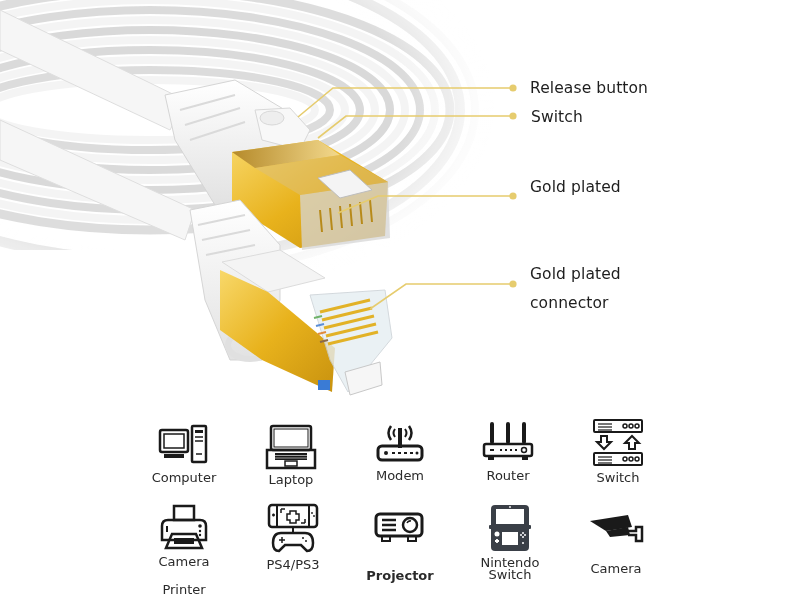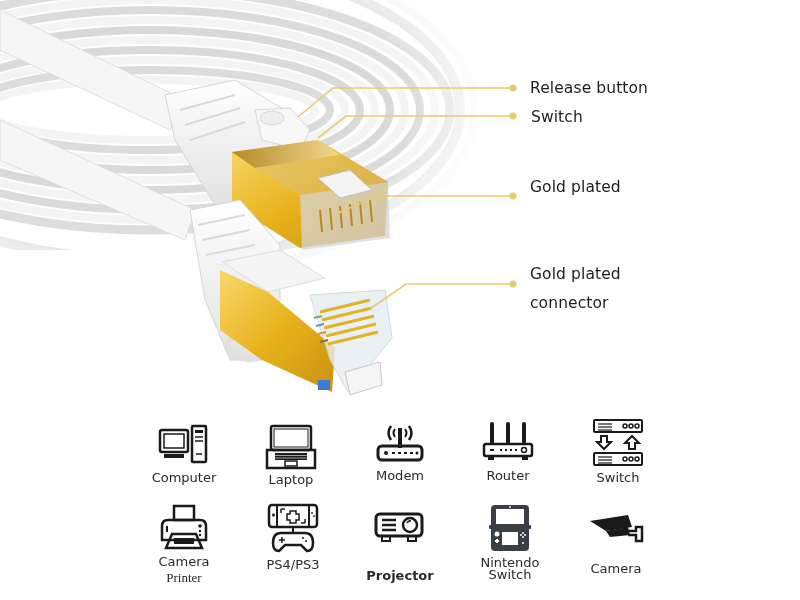--- a/index.html
+++ b/index.html
@@ -238,21 +238,21 @@
       <rect x="16" y="2" width="20" height="14" fill="none" stroke="#1a1a1a" stroke-width="2.5"></rect>
       <path d="M10,16 L42,16 Q48,16 48,22 L48,36 L4,36 L4,22 Q4,16 10,16 Z" fill="none" stroke="#1a1a1a" stroke-width="2.5"></path>
       <rect x="8" y="22" width="2" height="6" fill="#1a1a1a"></rect>
       <circle cx="42" cy="22" r="1.8" fill="#1a1a1a"></circle>
         <circle cx="42" cy="27" r="1.2" fill="#1a1a1a"></circle>
         <circle cx="42" cy="31" r="1.2" fill="#1a1a1a"></circle>
       <path d="M14,30 L38,30 L44,44 L8,44 Z" fill="none" stroke="#1a1a1a" stroke-width="2.5"></path>
       <rect x="16" y="34" width="20" height="6" fill="#1a1a1a"></rect>
     </svg>
     <span class="lbl">Camera</span>
-    <span class="lbl" style="margin-top:4px;font-family:Liberation Serif, serif;">Printer</span>
+    <span class="lbl" style="margin-top:16px;">Printer</span>
   </div>
 
   <div class="device" style="left:238px; top:503px;">
     <svg class="icon" width="52" height="52" viewBox="0 0 52 52">
       <rect x="2" y="2" width="48" height="22" rx="3" fill="none" stroke="#1a1a1a" stroke-width="2.5"></rect>
       <line x1="10" y1="2" x2="10" y2="24" stroke="#1a1a1a" stroke-width="2"></line>
       <line x1="42" y1="2" x2="42" y2="24" stroke="#1a1a1a" stroke-width="2"></line>
       <path d="M14,6 L18,6 M14,6 L14,10 M38,20 L34,20 M38,20 L38,16" stroke="#1a1a1a" stroke-width="1.5" fill="none"></path>
       <path d="M23,8 L29,8 L29,11 L32,11 L32,17 L29,17 L29,20 L23,20 L23,17 L20,17 L20,11 L23,11 Z" fill="none" stroke="#1a1a1a" stroke-width="1.5"></path>
       <line x1="5" y1="12" x2="8" y2="12" stroke="#1a1a1a" stroke-width="1.5"></line>

